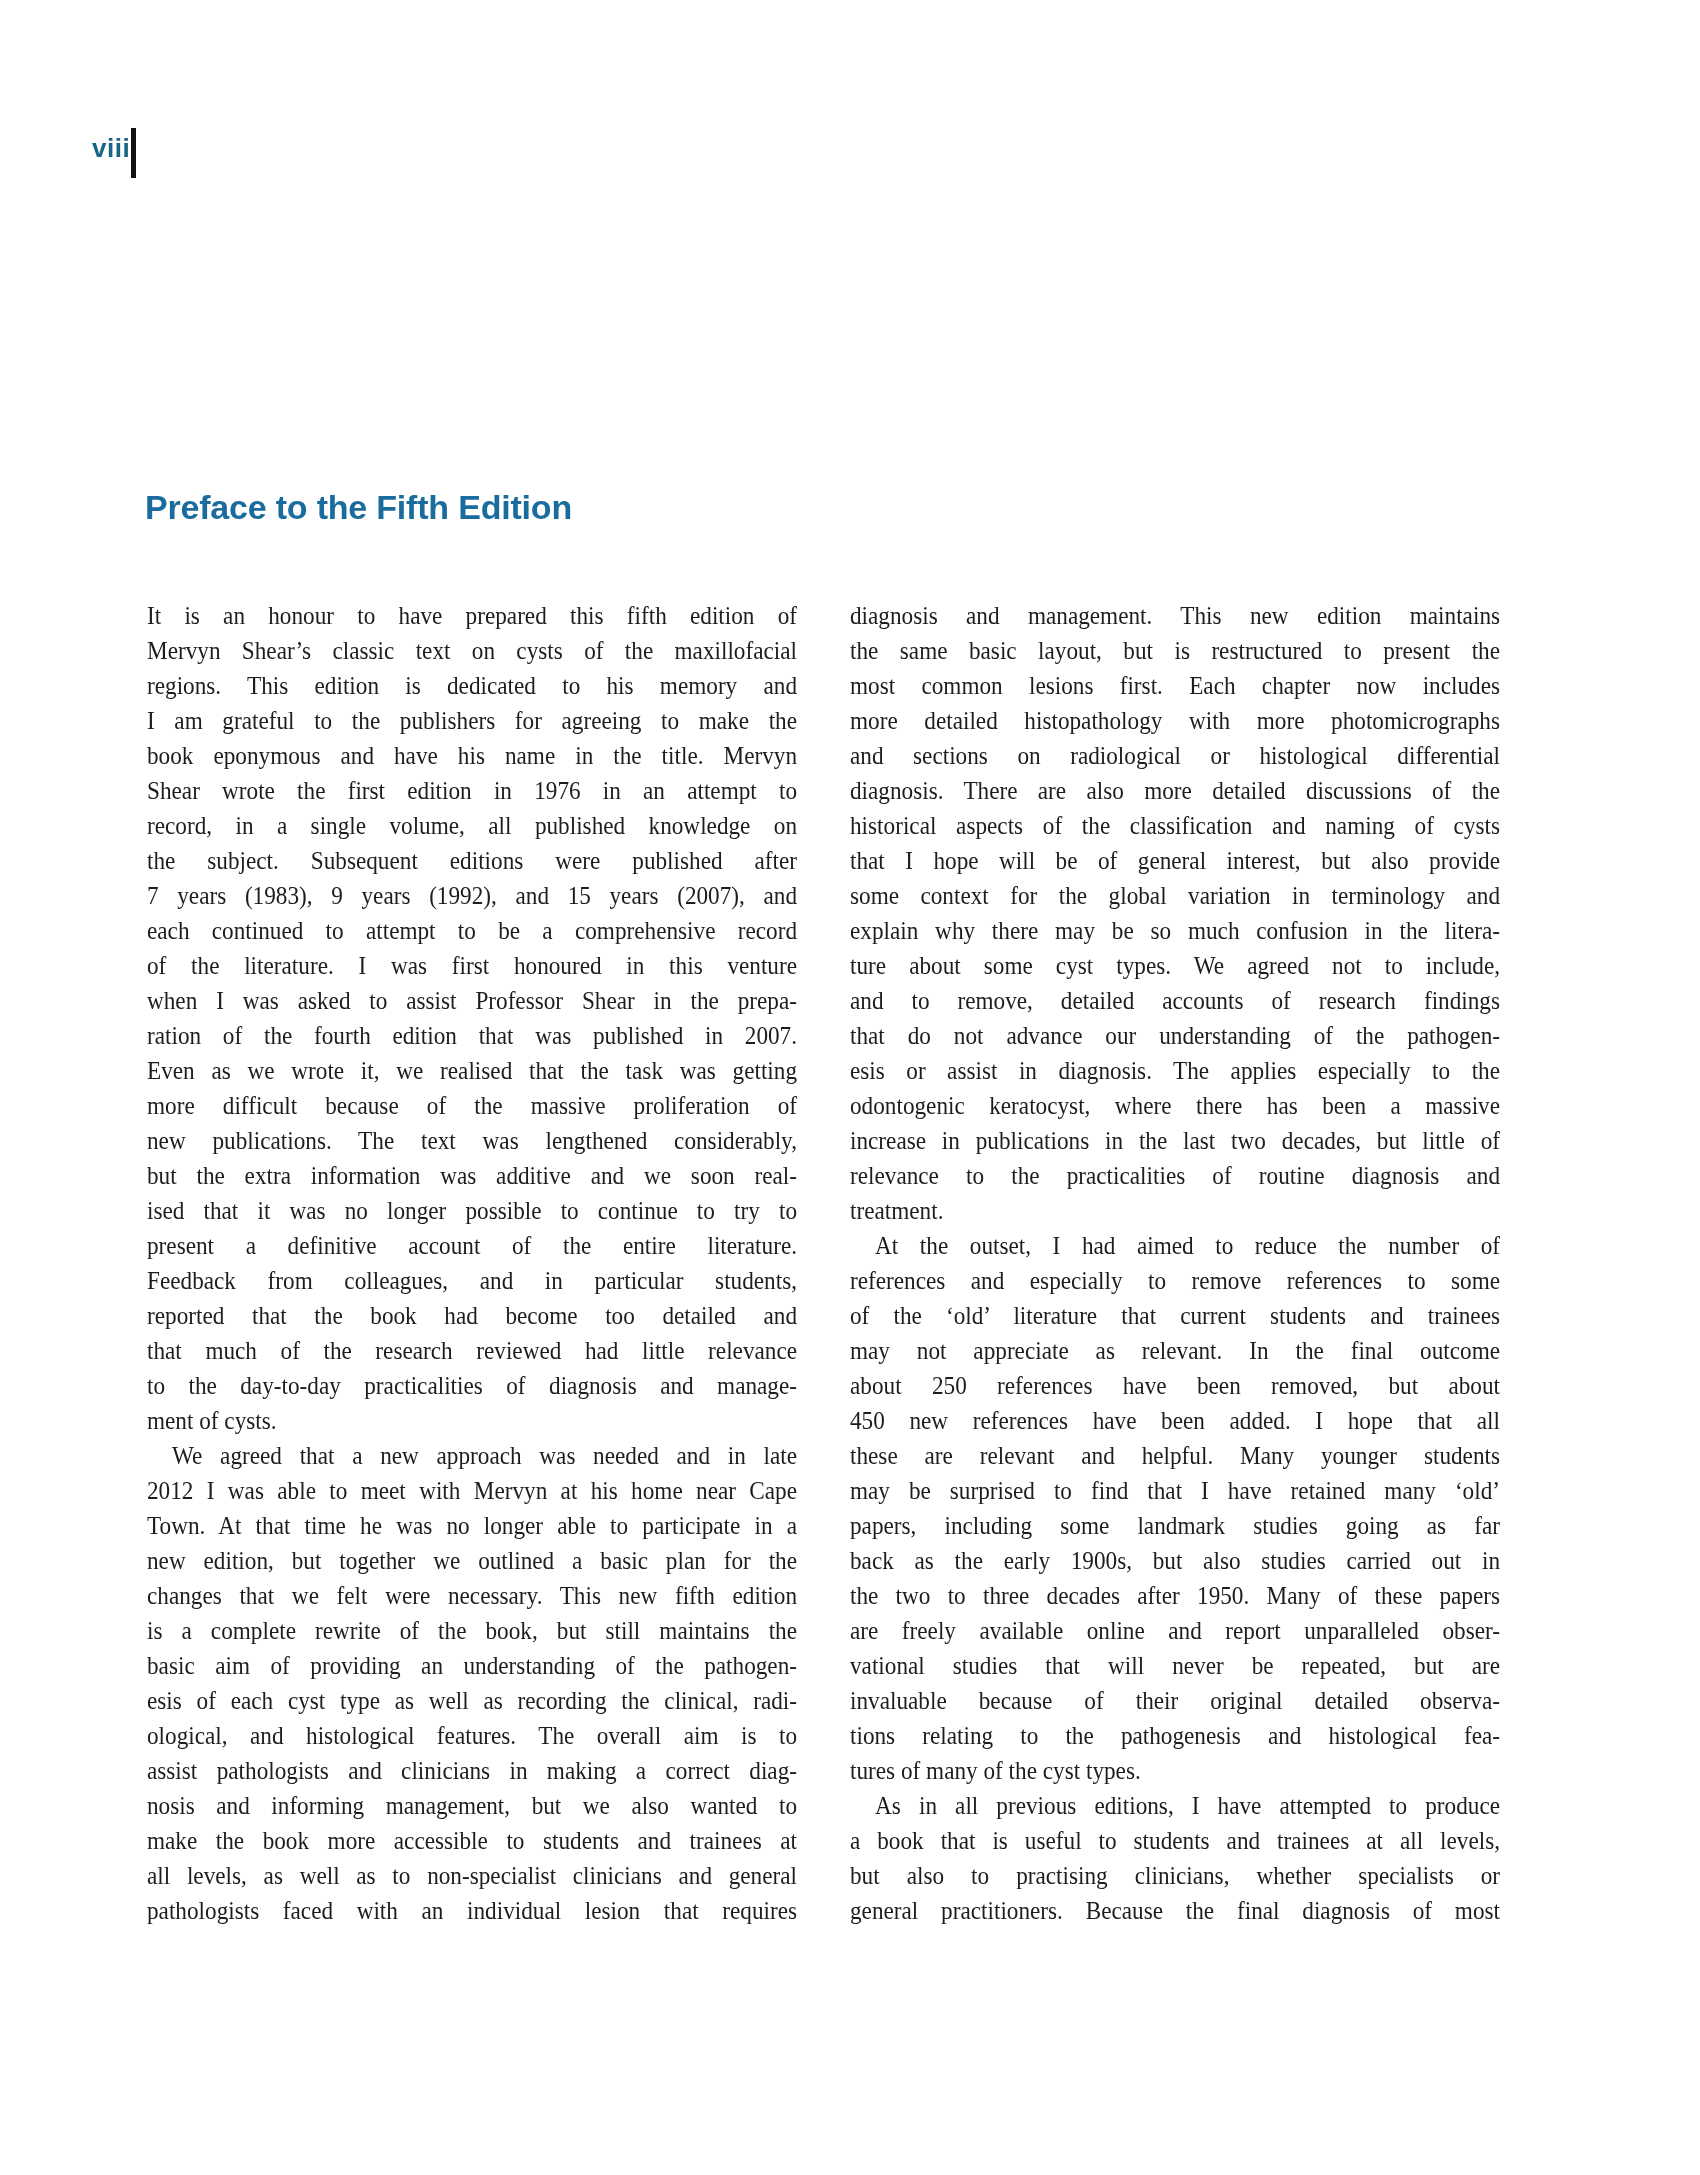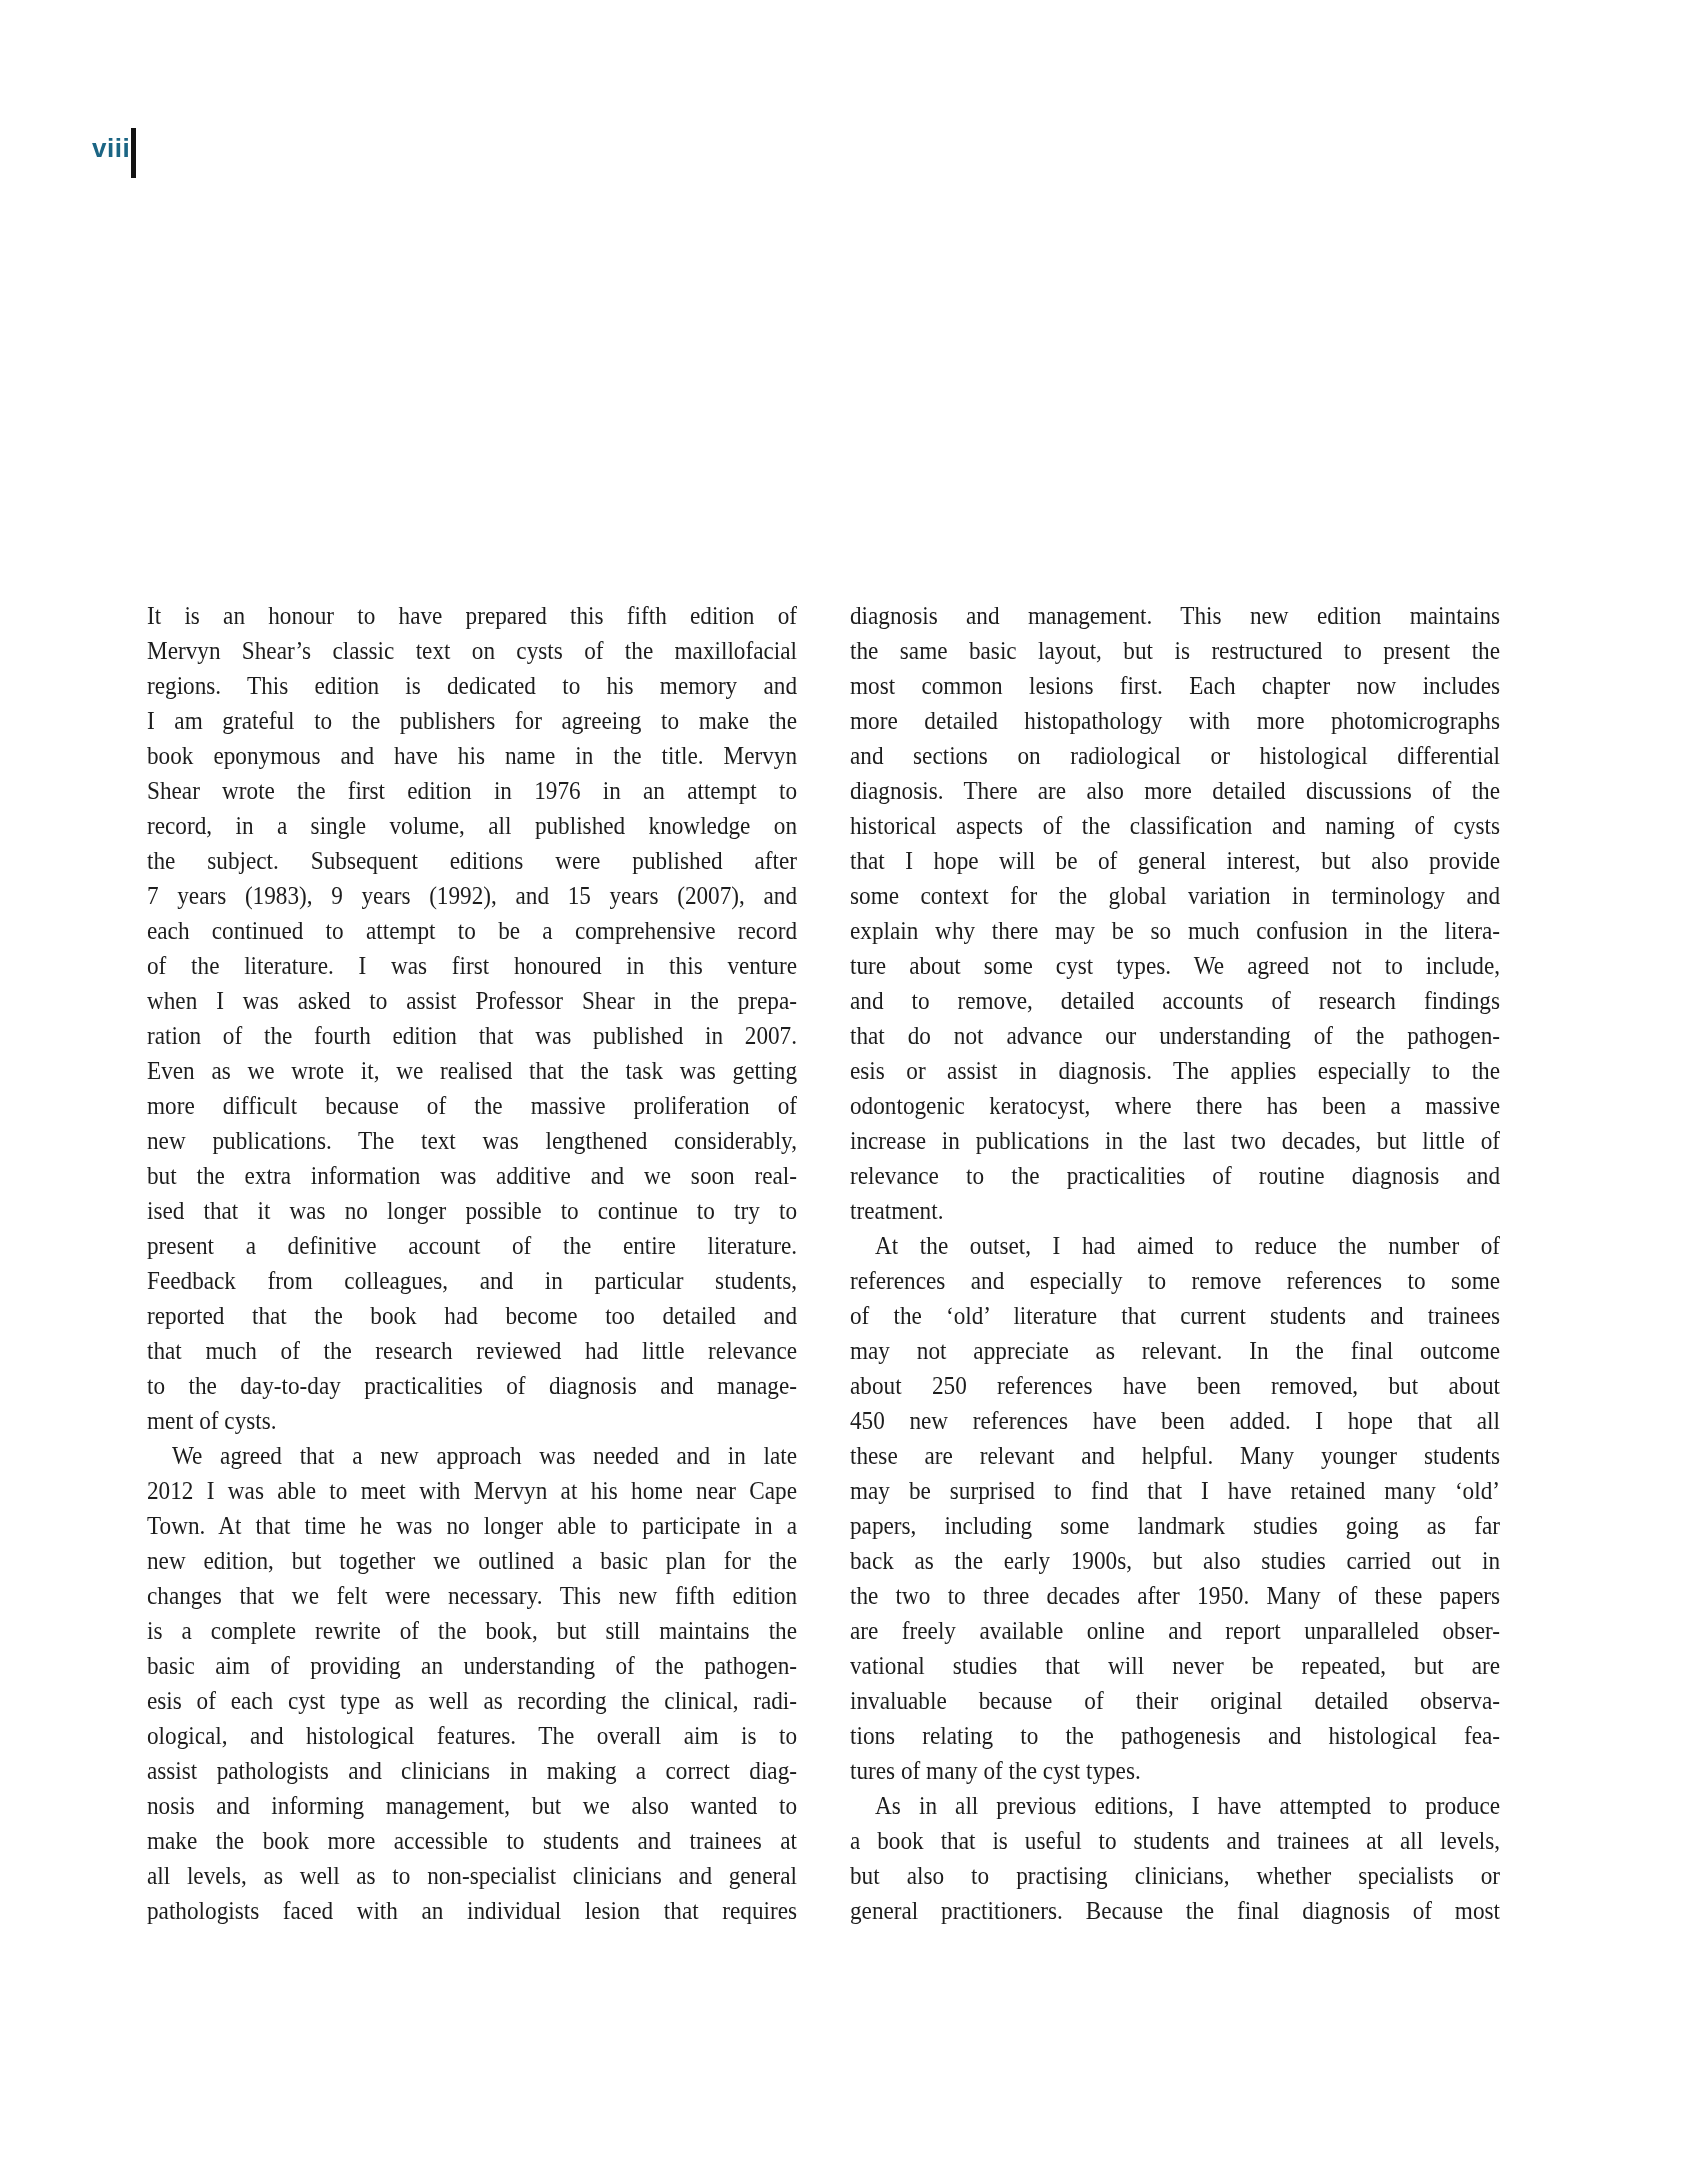--- a/index.html
+++ b/index.html
@@ -66,20 +66,21 @@
   }
   .line.lastline { text-align-last: left; }
   .line.indent   { text-indent: 27px; }
 </style>
 </head>
 <body>
 
 <div id="page">
   <div id="folio">viii</div>
   <div id="folio-bar"></div>
+  <h1 id="heading" style="margin:0;">Preface to the Fifth Edition</h1>
   <div id="col-left" class="column">
       <div>
         <div class="line">It is an honour to have prepared this fifth edition of</div>
         <div class="line">Mervyn Shear’s classic text on cysts of the maxillofacial</div>
         <div class="line">regions. This edition is dedicated to his memory and</div>
         <div class="line">I am grateful to the publishers for agreeing to make the</div>
         <div class="line">book eponymous and have his name in the title. Mervyn</div>
         <div class="line">Shear wrote the first edition in 1976 in an attempt to</div>
         <div class="line">record, in a single volume, all published knowledge on</div>
         <div class="line">the subject. Subsequent editions were published after</div>

